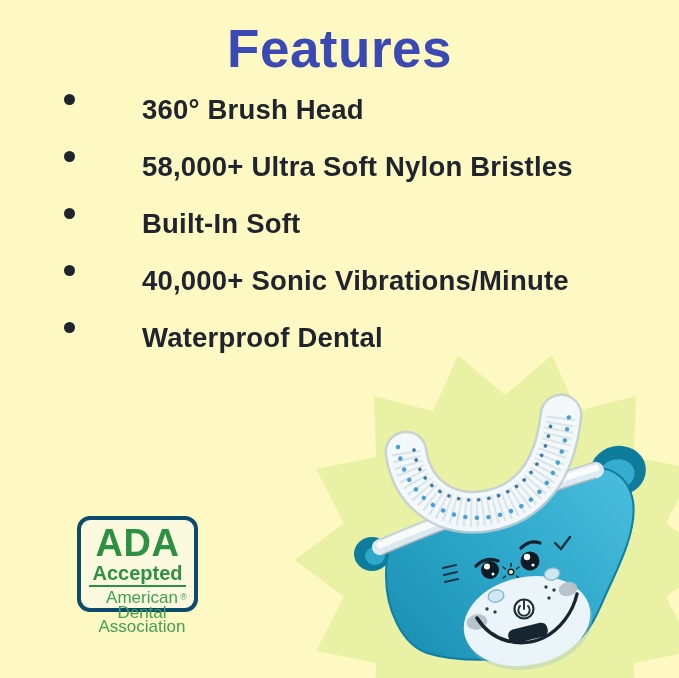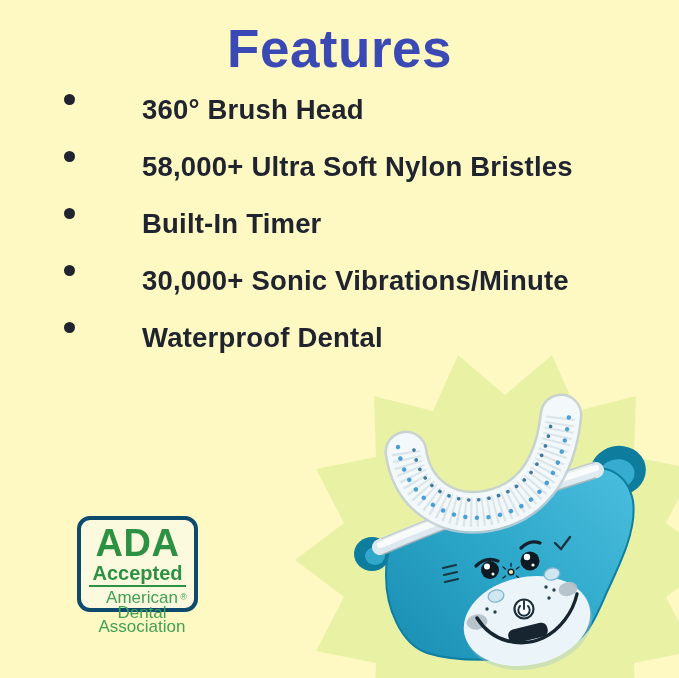--- a/index.html
+++ b/index.html
@@ -103,25 +103,25 @@
     <li>
       <span class="bullet"></span>
       <span>360° Brush Head</span>
     </li>
     <li>
       <span class="bullet"></span>
       <span>58,000+ Ultra Soft Nylon Bristles</span>
     </li>
     <li>
       <span class="bullet"></span>
-      <span>Built-In Timer</span>
-    </li>
-    <li>
-      <span class="bullet"></span>
-      <span>30,000+ Sonic Vibrations/Minute</span>
+      <span>Built-In Soft</span>
+    </li>
+    <li>
+      <span class="bullet"></span>
+      <span>40,000+ Sonic Vibrations/Minute</span>
     </li>
     <li>
       <span class="bullet"></span>
       <span>Waterproof Dental</span>
     </li>
   </ul>
 
   <div class="ada">
     <div class="ada-acronym">ADA</div>
     <div class="ada-status">Accepted</div>

